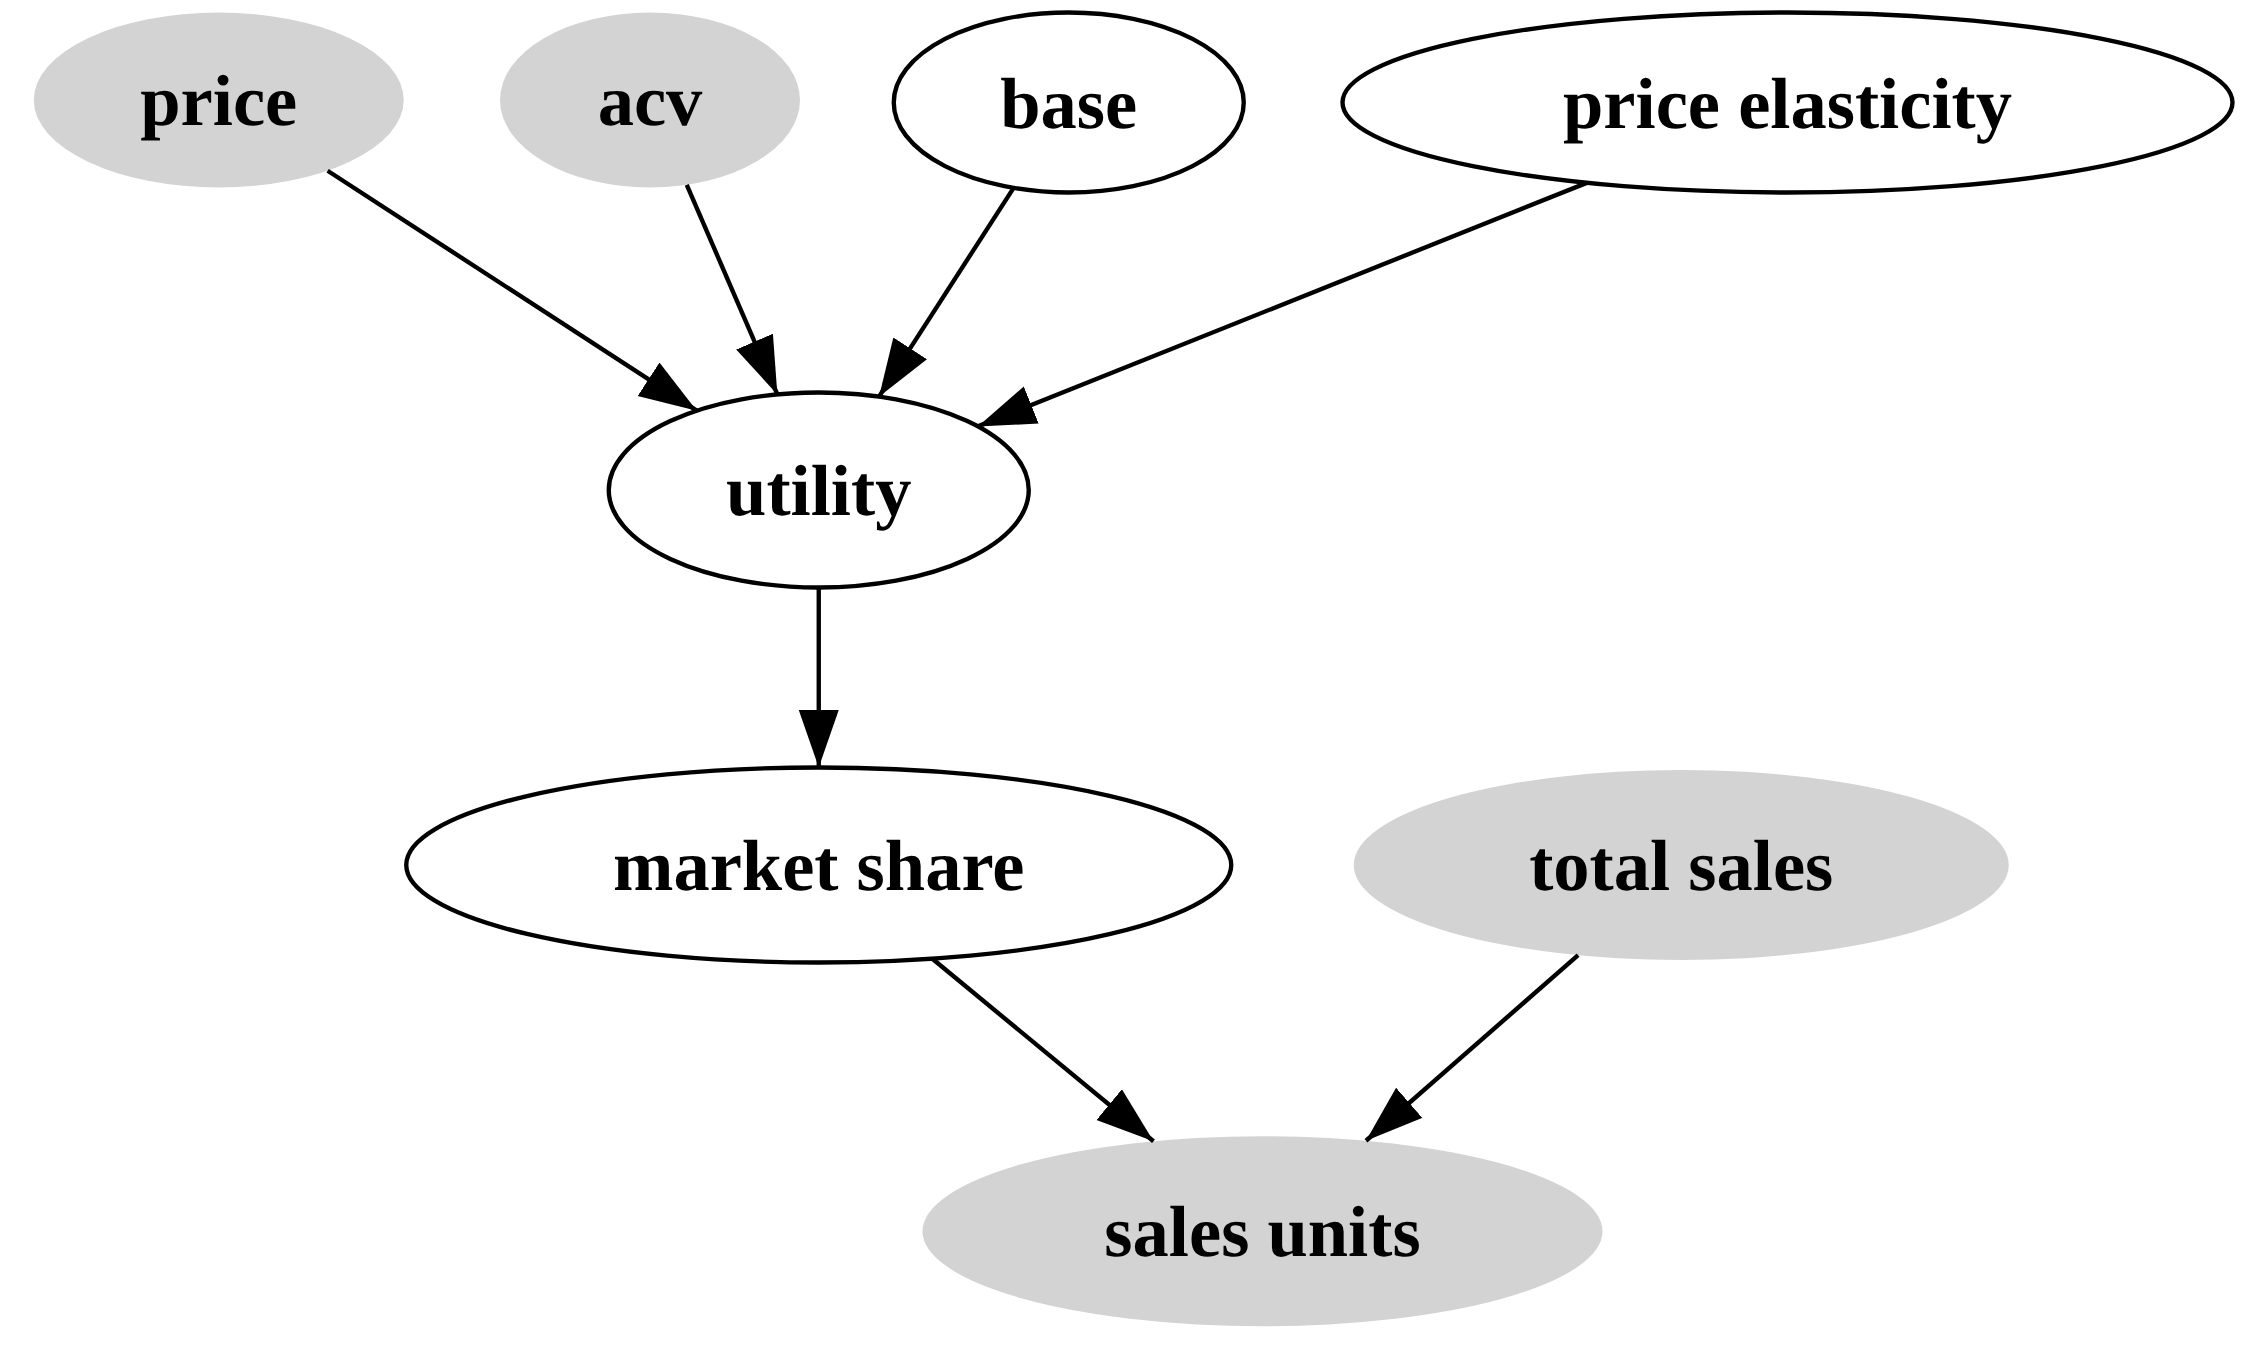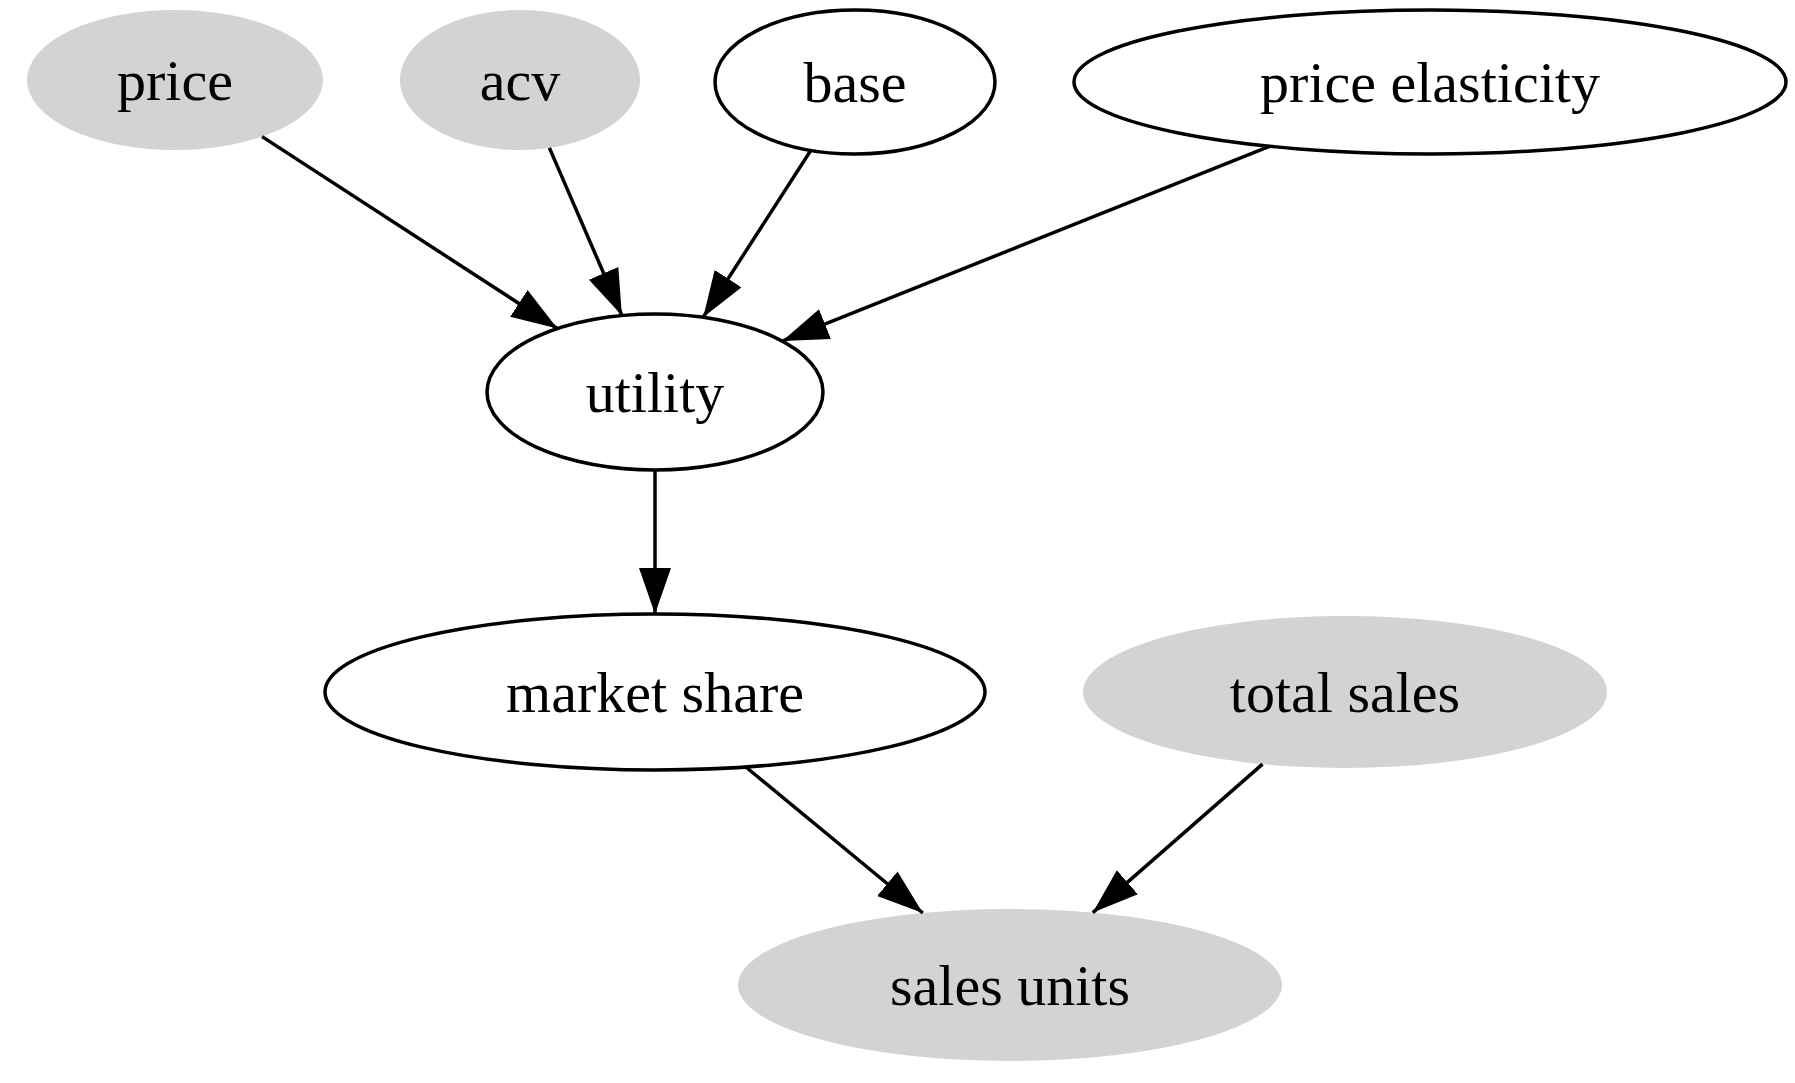--- a/index.html
+++ b/index.html
@@ -8,20 +8,21 @@
     background: #ffffff;
     width: 1795px;
     height: 1083px;
     overflow: hidden;
     font-family: "Liberation Serif", "DejaVu Serif", serif;
   }
   .diagram-wrap {
     width: 1795px;
     height: 1083px;
     position: relative;
+    font-weight: bold;
   }
   svg {
     display: block;
   }
   .node-label {
     font-family: "Liberation Serif", "DejaVu Serif", serif;
     font-size: 58px;
     fill: #000000;
     text-anchor: middle;
   }

